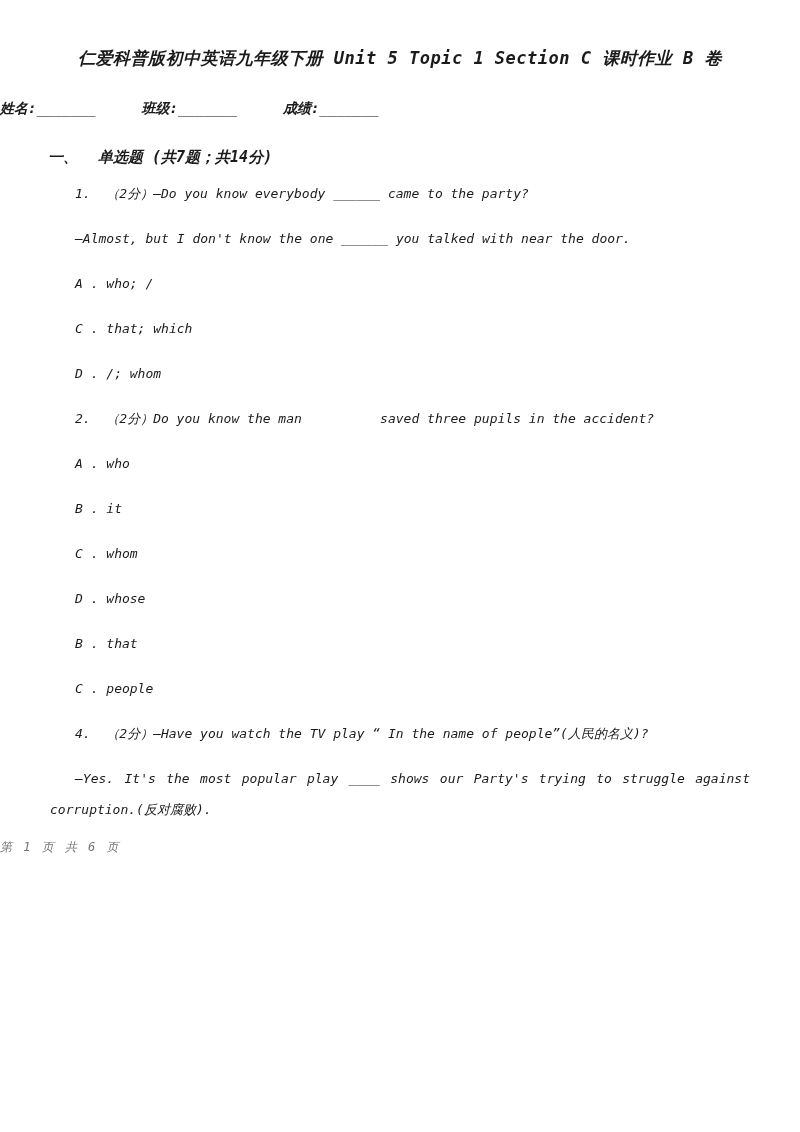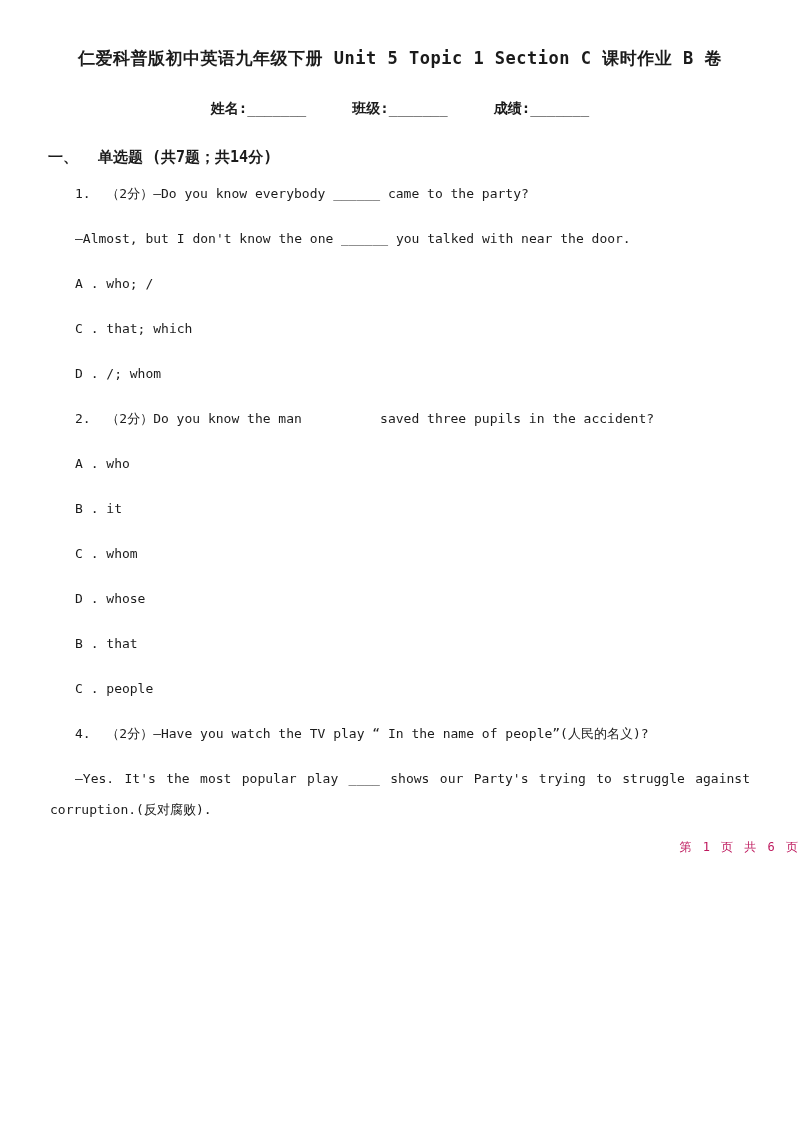--- a/index.html
+++ b/index.html
@@ -1,15 +1,15 @@
 <!DOCTYPE html>
 <html><head>
 <meta charset="utf-8">
 <style>
-  * { margin: 0; padding: 0; box-sizing: border-box; }
+  * { margin: 0; padding: 0; box-sizing: border-box; font-style: italic; }
   html, body { background: #ffffff; }
   body {
     width: 800px;
     height: 1132px;
     margin: 0 auto;
     font-family: "DejaVu Sans Mono", "Liberation Mono", monospace;
     color: #1b1b1b;
     overflow: hidden;
   }
   .page {
@@ -21,21 +21,20 @@
   .doc-title {
     text-align: center;
     font-size: 17px;
     font-weight: 700;
     line-height: 24px;
     margin-bottom: 30px;
     letter-spacing: 0.5px;
   }
   .fields-row {
     display: flex;
-    justify-content: center;
     gap: 46px;
     font-size: 14px;
     line-height: 16px;
     margin-bottom: 32px;
   }
   .field { white-space: nowrap; }
   .field .label { font-weight: 700; }
   .field .blank { font-weight: 400; letter-spacing: 0; }
   .section-heading {
     margin-left: 48px;
@@ -54,26 +53,26 @@
     margin-bottom: 14px;
     text-indent: 25px;
     white-space: pre-wrap;
   }
   .line.gap-after { }
   .line.justify {
     white-space: normal;
     text-align: justify;
   }
   .page-footer {
-    text-align: right;
+    text-align: left;
     font-size: 12px;
     line-height: 16px;
     margin-top: 8px;
     letter-spacing: 2px;
-    color: #be185d;
+    color: #737373;
   }
 </style>
 </head>
 <body>
 
 <div class="page">
 
   <h1 class="doc-title">仁爱科普版初中英语九年级下册 Unit 5 Topic 1 Section C 课时作业 B 卷</h1>
 
   <div class="fields-row">

